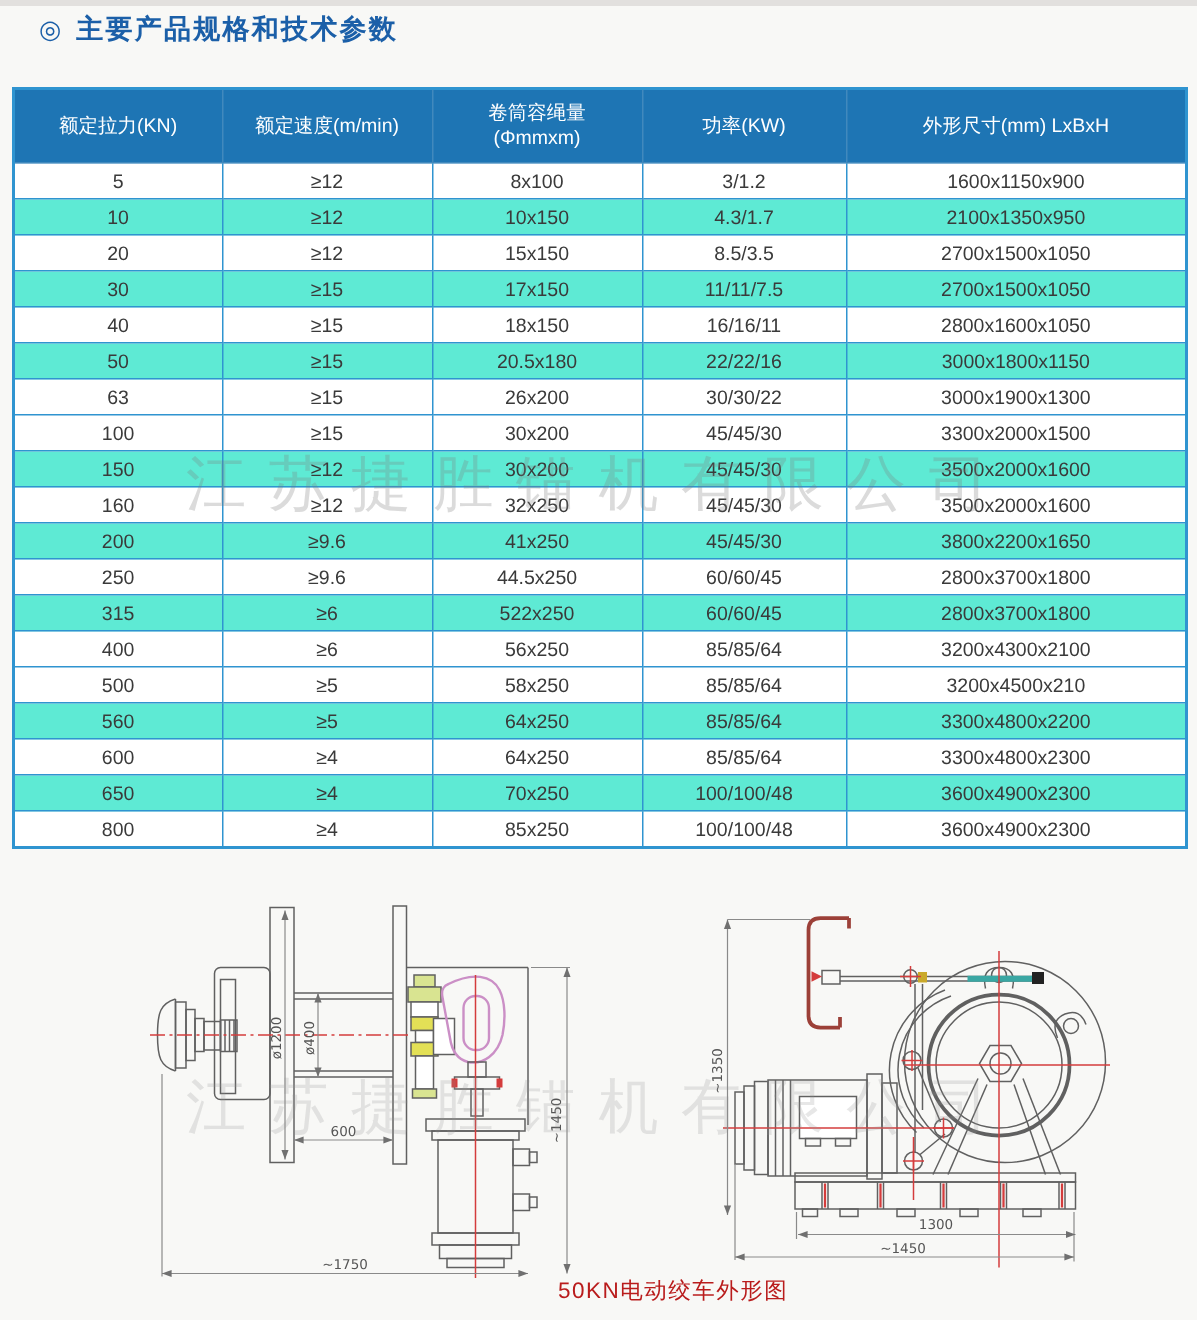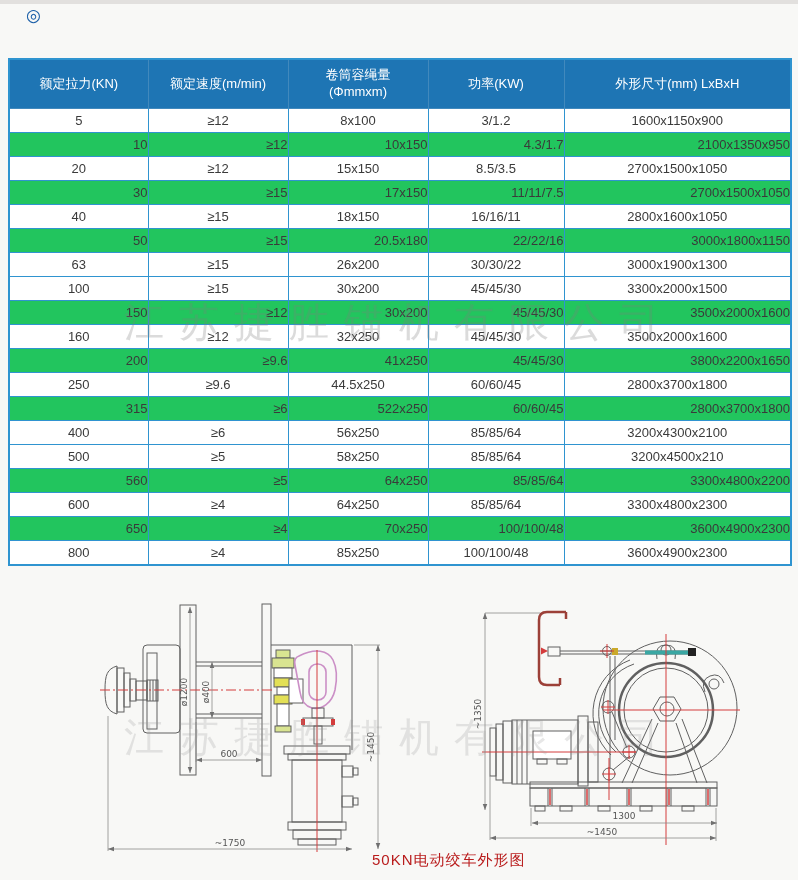--- a/index.html
+++ b/index.html
@@ -10,40 +10,41 @@
   .title-row { position:absolute; top:7px; left:26px; display:flex; align-items:center; gap:10px; color:#1b5fa8; }
   .title-icon { font-size:17px; line-height:1; }
   .page-title { font-size:18px; font-weight:bold; margin:0; letter-spacing:1.5px; }
 
   table.spec { position:absolute; top:58px; left:8px; width:782px; border-collapse:collapse;
                table-layout:fixed; border:2px solid #2f94d0; background:#fff; }
   table.spec th { background:#1e75b4; color:#ffffff; font-size:13px; font-weight:normal;
                   height:46px; border:1px solid #4189bd; white-space:pre-line; line-height:1.3; }
   table.spec td { height:23px; line-height:23px; padding:0; text-align:center; font-size:13px;
                   color:#3a3a3a; background:#ffffff; border:1px solid #2f94d0; }
-  table.spec tr.alt td { background:#22c55e;text-align:right; }
+  table.spec tr.alt td { background:#5eead4; }
 
   .watermark { position:absolute; left:50%; transform:translateX(-50%); white-space:nowrap;
                font-size:40px; letter-spacing:15px; color:rgba(125,125,125,0.28);
                pointer-events:none; z-index:5; }
   .wm-table { top:295px; }
   .wm-drawing { top:710px; color:rgba(145,145,145,0.22); }
 
   svg.drawing { position:absolute; left:0; top:598px; }
   .dim { font-size:9px; fill:#555; font-family:"DejaVu Sans",sans-serif; }
   .caption { position:absolute; left:372px; top:851px; font-size:15px; color:#b91c1c; letter-spacing:1px; }
 </style>
 </head>
 <body>
 
 <div class="page">
   <div class="topbar"></div>
 
   <div class="title-row">
     <span class="title-icon">◎</span>
+    <h1 class="page-title">主要产品规格和技术参数</h1>
   </div>
 
   <table class="spec">
     <colgroup>
       <col style="width:139px">
         <col style="width:140px">
         <col style="width:140px">
       <col style="width:136px">
         <col style="width:227px">
     </colgroup>

